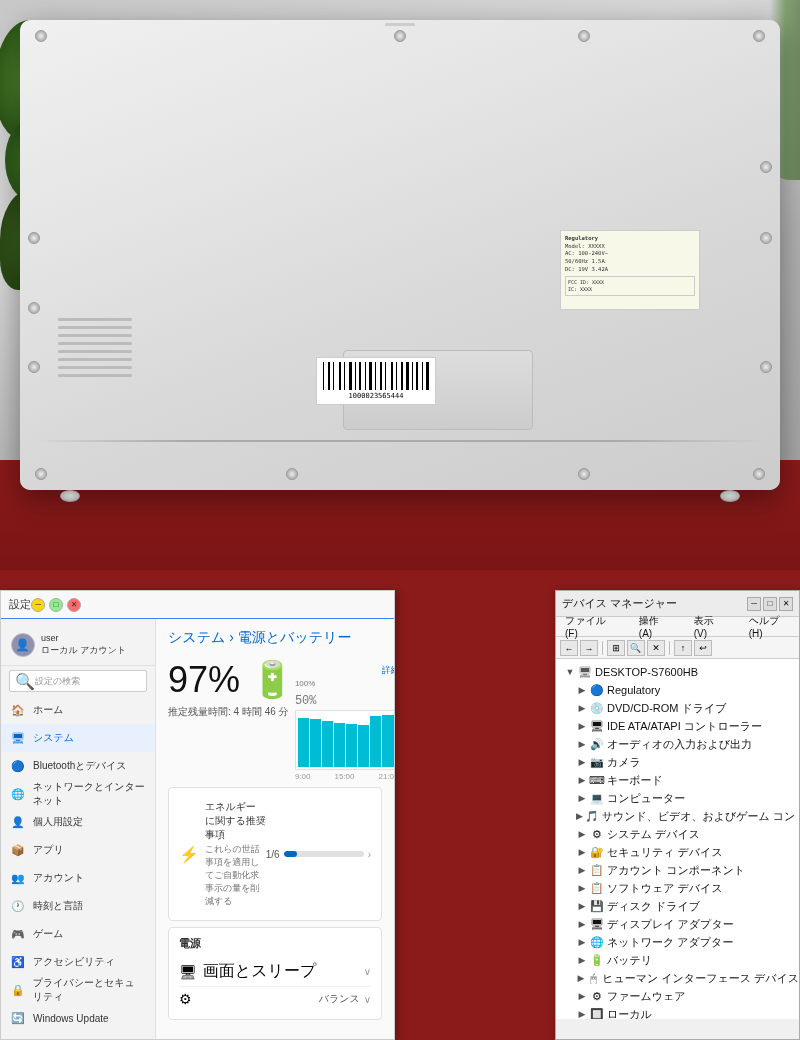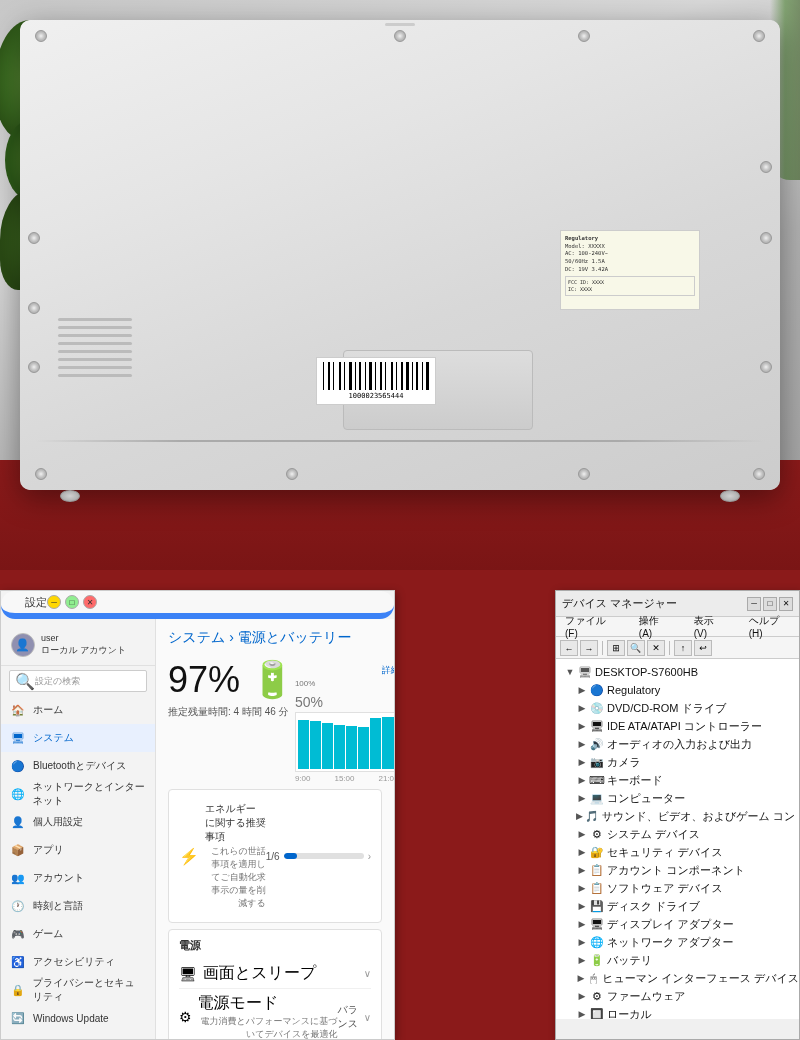--- a/index.html
+++ b/index.html
@@ -61,27 +61,26 @@
       bottom: 0;
       left: 0;
       background: #f3f3f3;
       border: 1px solid #ccc;
       box-shadow: 2px 2px 8px rgba(0,0,0,0.3);
     }
 
     .win-titlebar {
       height: 28px;
       background: #f8f8f8;
-      border-bottom: 6px solid #3b82f6;
-      display: flex;
-      align-items: center;
-      padding: 0 24px;
+      border-bottom: 1px solid #3b82f6;
+      display: flex;
+      align-items: center;
+      padding: 0 8px;
       font-size: 11px;
       color: #333;
-      border-radius: 14px;
     }
     .win-controls {
       display: flex;
       gap: 4px;
     }
     .win-btn {
       width: 14px; height: 14px;
       border-radius: 50%;
       border: 1px solid #aaa;
       background: #ddd;
@@ -240,21 +239,21 @@
     }
     .settings-row {
       display: flex;
       align-items: center;
       justify-content: space-between;
       padding: 4px 0;
       border-bottom: 1px solid #f0f0f0;
     }
     .settings-row:last-child { border-bottom: none; }
     .settings-row-left { font-size: 10px; color: #333; }
-    .settings-row-sub { font-size: 9px; color: #777; margin-top: 1px; text-align: right; }
+    .settings-row-sub { font-size: 9px; color: #777; margin-top: 1px; }
     .settings-row-right { font-size: 10px; color: #555; display: flex; align-items: center; gap: 4px; }
     .chevron-down { font-size: 10px; color: #999; }
     .progress-bar-small {
       width: 80px; height: 6px;
       background: #e0e0e0;
       border-radius: 3px;
       overflow: hidden;
     }
     .progress-fill {
       height: 100%;
@@ -580,21 +579,21 @@
             <div class="estimated-time">推定残量時間: 4 時間 46 分</div>
           </div>
 
           <div style="width:150px;">
             <div style="text-align:right;margin-bottom:2px;">
               <span class="detail-link">詳細情報の表示</span>
             </div>
             <div style="font-size:8px;color:#777;margin-bottom:2px;display:flex;justify-content:space-between;">
               <span>100%</span>
             </div>
-            <div style="font-size:14px;color:#777;margin-bottom:2px;display:flex;justify-content:space-between;margin-top:6px;">
+            <div style="font-size:12px;color:#777;margin-bottom:2px;display:flex;justify-content:space-between;margin-top:6px;font-family:Liberation Mono, monospace;">
               <span>50%</span>
             </div>
             <div class="graph-container">
               <div class="graph-bars">
                 <div class="graph-bar" style="height:90%;"></div>
                 <div class="graph-bar" style="height:88%;"></div>
                 <div class="graph-bar" style="height:85%;"></div>
                 <div class="graph-bar" style="height:82%;"></div>
                 <div class="graph-bar" style="height:80%;"></div>
                 <div class="graph-bar" style="height:78%;"></div>
@@ -642,24 +641,20 @@
           <div class="settings-row">
             <div style="display:flex;align-items:center;gap:6px;">
               <span style="font-size:14px;">🖥</span>
               <span>画面とスリープ</span>
             </div>
             <span class="chevron-down">∨</span>
           </div>
           <div class="settings-row">
             <div style="display:flex;align-items:center;gap:6px;">
               <span style="font-size:14px;">⚙</span>
-              <div>
-                <div>電源モード</div>
-                <div class="settings-row-sub">電力消費とパフォーマンスに基づいてデバイスを最適化</div>
-              </div>
             </div>
             <div class="settings-row-right">
               <span>バランス</span>
               <span class="chevron-down">∨</span>
             </div>
           </div>
         </div>
 
       </div>
     </div>

